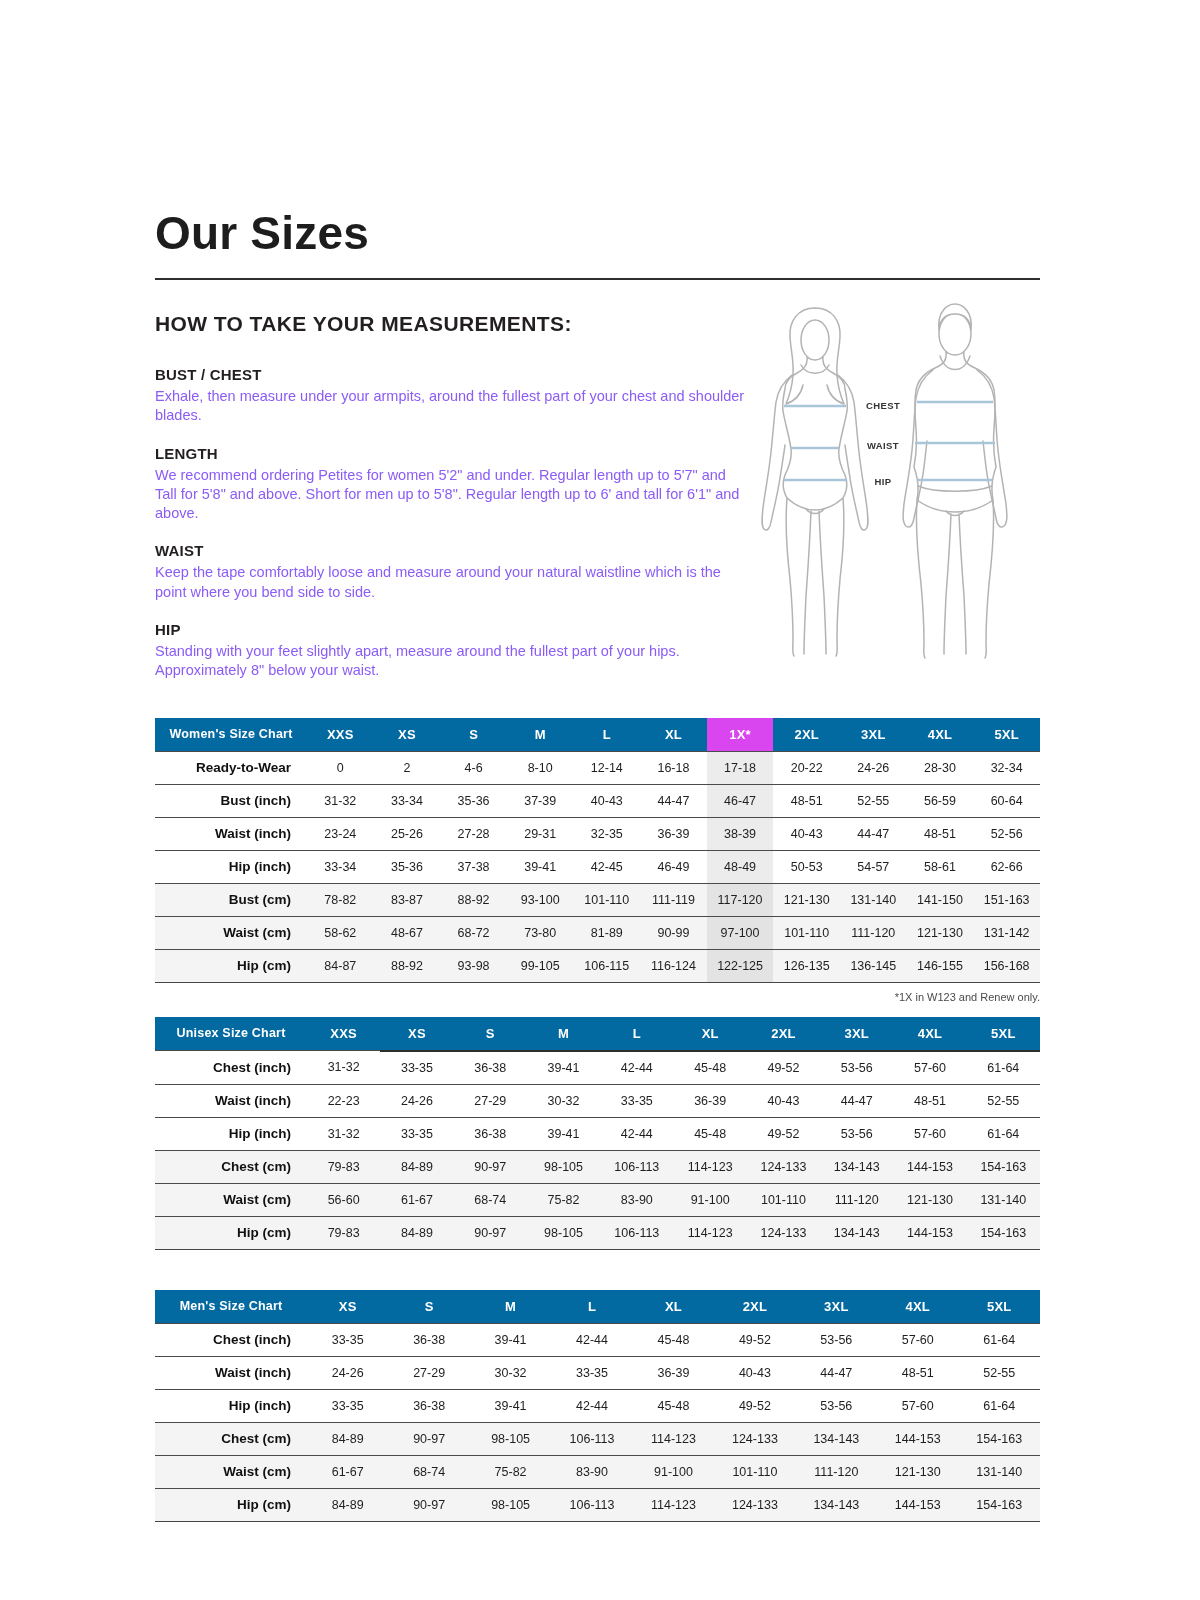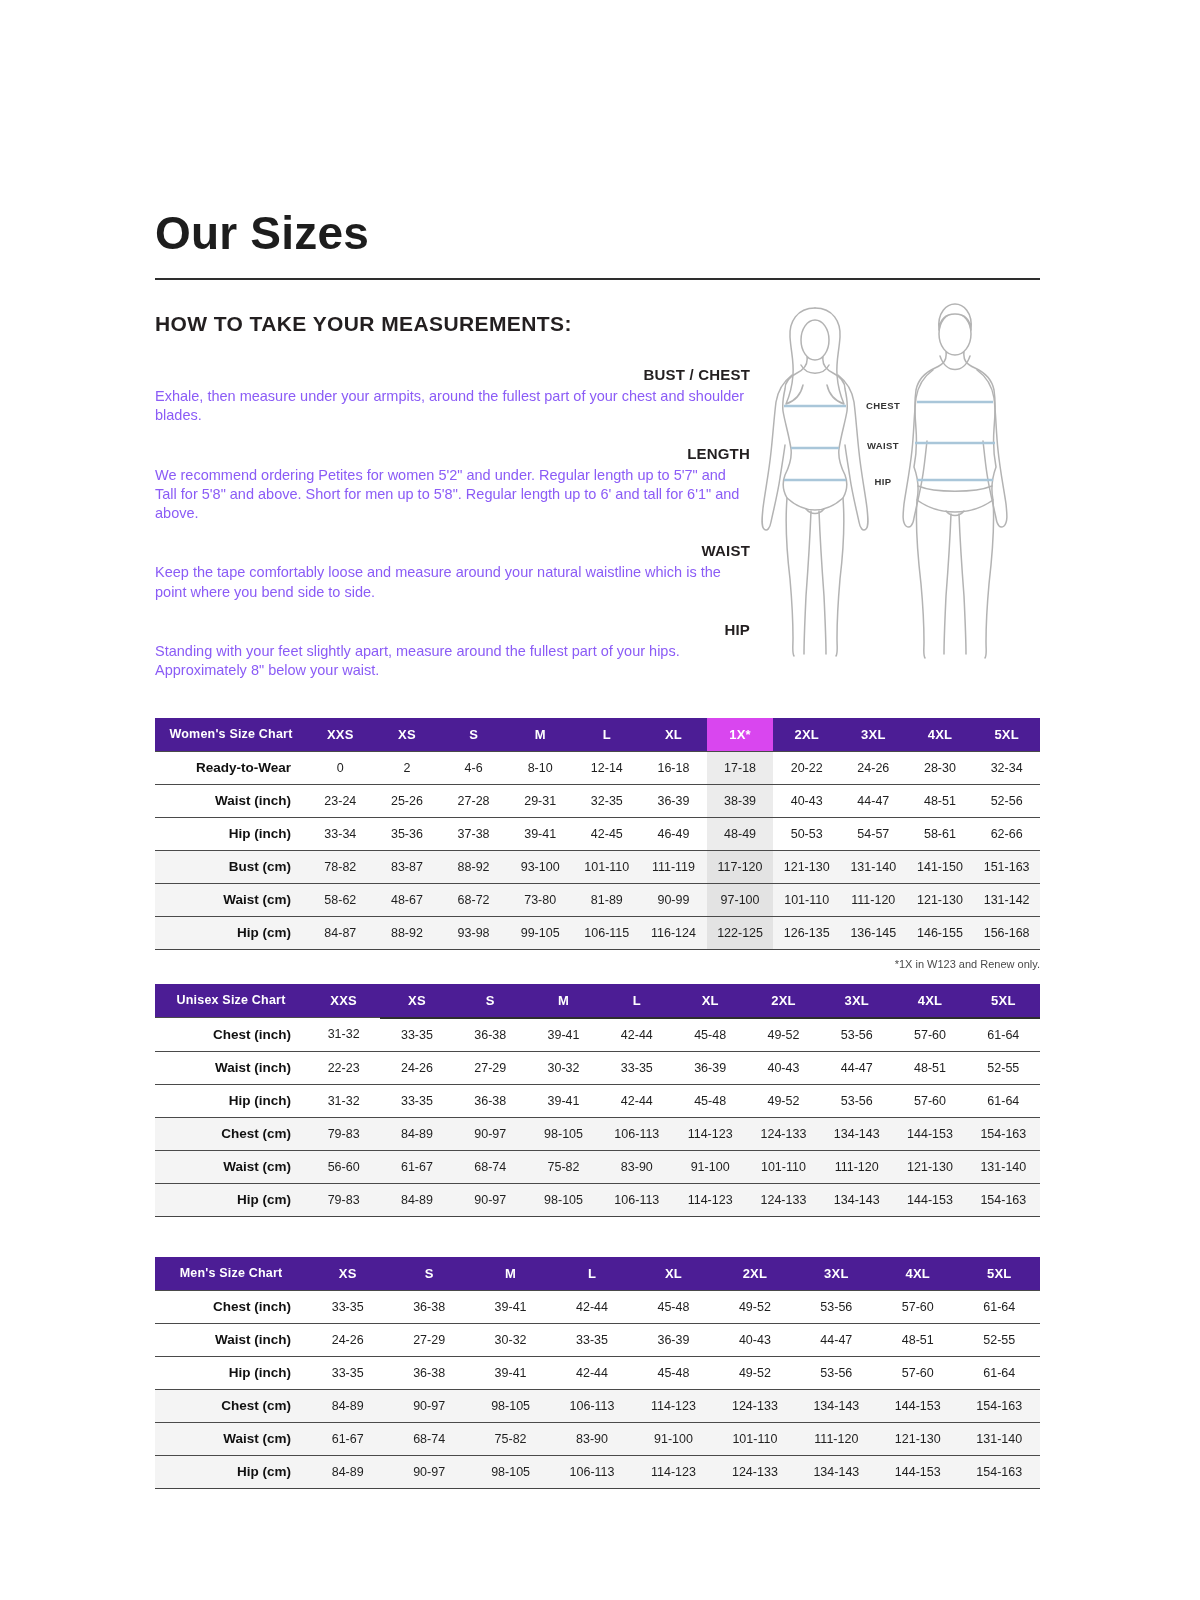--- a/index.html
+++ b/index.html
@@ -10,34 +10,34 @@
   }
   .page{padding:206px 160px 0 155px;}
   h1.title{
     margin:0 0 18px 0;font-size:46px;font-weight:800;letter-spacing:.2px;color:#1d1d1d;
   }
   .rule{border:none;border-top:2.5px solid #2e2e2e;margin:0 0 30px 0;}
   .content-row{display:flex;align-items:flex-start;}
   .instructions{width:612px;}
   .how-to{font-weight:700;font-size:21px;letter-spacing:.4px;margin:2px 0 30px 0;}
   .inst-block{margin-bottom:19px;}
-  .inst-heading{font-weight:700;font-size:15px;letter-spacing:.2px;margin-bottom:4px;text-align:right;}
+  .inst-heading{font-weight:700;font-size:15px;letter-spacing:.2px;margin-bottom:4px;}
   .inst-body{font-size:14.5px;line-height:1.33;color:#8b5cf6;}
   .figures{margin-left:auto;width:290px;position:relative;margin-top:-18px;}
   .sil{fill:none;stroke:#b3b3b3;stroke-width:1.5;stroke-linecap:round;stroke-linejoin:round;}
   .sil-fill{fill:#ffffff;stroke:#b3b3b3;stroke-width:1.5;stroke-linejoin:round;}
   .mline{fill:none;stroke-width:2.6;}
   .fig-label{font-family:"Liberation Sans",sans-serif;font-size:9.5px;font-weight:bold;fill:#333;letter-spacing:.4px;}
 
   table.size-chart{
     border-collapse:collapse;width:100%;table-layout:fixed;
     border-bottom:1px solid #454545;
   }
   table.size-chart thead th{
-    background:#4c1d95;color:#ffffff;font-size:13px;font-weight:700;height:31px;
+    background:#0369a1;color:#ffffff;font-size:13px;font-weight:700;height:31px;
     letter-spacing:.2px;
   }
   table.size-chart th.label-col, table.size-chart td.label-col{width:150px;}
   table.size-chart thead th.label-col{font-size:12.5px;}
   table.size-chart tbody td{
     text-align:center;font-size:12.5px;height:30px;border-top:1px solid #4a4a4a;color:#1f1f1f;
   }
   table.size-chart tbody td.label-col{
     text-align:right;font-weight:700;font-size:13.5px;padding-right:16px;color:#111;
   }
@@ -152,20 +152,34 @@
           <td>8-10</td>
           <td>12-14</td>
           <td>16-18</td>
           <td class="hl">17-18</td>
           <td>20-22</td>
           <td>24-26</td>
           <td>28-30</td>
           <td>32-34</td>
         </tr>
         <tr>
+          <td class="label-col">Bust (inch)</td>
+          <td>31-32</td>
+          <td>33-34</td>
+          <td>35-36</td>
+          <td>37-39</td>
+          <td>40-43</td>
+          <td>44-47</td>
+          <td class="hl">46-47</td>
+          <td>48-51</td>
+          <td>52-55</td>
+          <td>56-59</td>
+          <td>60-64</td>
+        </tr>
+        <tr>
           <td class="label-col">Waist (inch)</td>
           <td>23-24</td>
           <td>25-26</td>
           <td>27-28</td>
           <td>29-31</td>
           <td>32-35</td>
           <td>36-39</td>
           <td class="hl">38-39</td>
           <td>40-43</td>
           <td>44-47</td>

